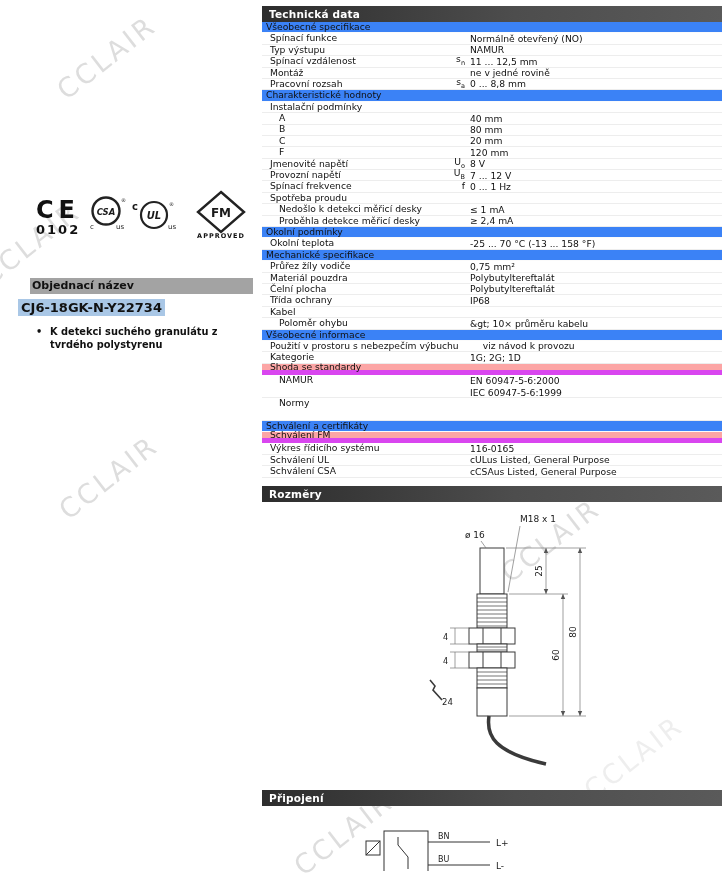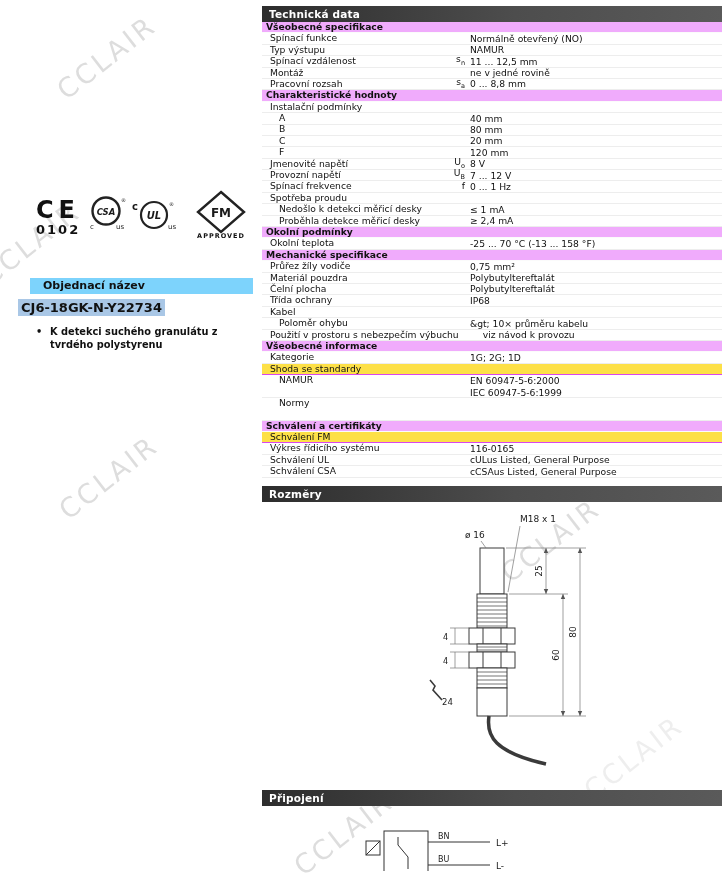--- a/index.html
+++ b/index.html
@@ -18,21 +18,21 @@
 
   
   #left-col{position:absolute;left:0;top:0;width:260px;height:891px}
   .logo-ce{position:absolute;left:36px;top:196px;font-size:24px;font-weight:600;letter-spacing:5px}
   .logo-ce-code{position:absolute;left:36px;top:222px;font-size:13px;font-weight:600;letter-spacing:2px}
   .logo-abs{position:absolute}
   .fm-approved{position:absolute;left:194px;top:232px;width:54px;text-align:center;
     font-size:6.5px;letter-spacing:1px;font-weight:600}
   .order-title{
     position:absolute;left:30px;top:278px;width:223px;height:16px;line-height:16px;
-    background:#7dd3fc;font-weight:bold;font-size:11px;padding-left:13px;box-sizing:border-box;
+    background:#a3a3a3;font-weight:bold;font-size:11px;padding-left:2px;box-sizing:border-box;
   }
   .order-code{position:absolute;left:18px;top:300px;font-size:13px;font-weight:700}
   .order-code .hl{background:#a9c7e6;padding:1px 3px}
   .bullet-row{position:absolute;left:36px;top:326px;width:212px;display:flex;
     font-size:9.8px;font-weight:bold;line-height:12.5px}
   .bullet-marker{width:14px;flex:none}
 
   
   #right-col{position:absolute;left:262px;top:6px;width:460px}
   .hbar{
@@ -40,22 +40,22 @@
     background:linear-gradient(90deg,#2d2d2d 0%,#4d4d4d 55%,#5a5a5a 100%);
     color:#fff;font-size:10.5px;font-weight:bold;letter-spacing:.2px;
   }
   .hbar.mt1{margin-top:8px}
   .hbar.mt2{margin-top:12px}
 
   
   #tech-table{width:460px}
   .trow{display:flex;align-items:center;height:11.4px;box-sizing:border-box;
     font-size:9.2px;line-height:10.5px;border-bottom:1px solid #ededed;background:#fff}
-  .trow.sec{background:#f0abfc;font-weight:bold;border-bottom:1px solid #fbfbfb}
-  .trow.subsec{background:#fde047;border-bottom:1px solid #d946ef}
+  .trow.sec{background:#3b82f6;font-weight:normal;border-bottom:1px solid #fbfbfb}
+  .trow.subsec{background:#fca5a5;border-bottom:5px solid #d946ef}
   .trow.two{height:22.8px;align-items:flex-start}
   .tlabel{flex:1;padding-left:8px;white-space:nowrap}
   .sec .tlabel{padding-left:4px}
   .ind2 .tlabel{padding-left:17px}
   .tsym{width:24px;flex:none;text-align:right;padding-right:5px;box-sizing:border-box}
   .tsym sub{font-size:6.5px}
   .tvalue{width:252px;flex:none;white-space:pre-line;line-height:11.4px}
 
   svg{display:block}
   .draw{margin-top:4px}
@@ -235,27 +235,27 @@
       <div class="trow reg ind1">
         <span class="tlabel">Kabel</span>
         <span class="tsym"></span>
         <span class="tvalue"></span>
       </div>
       <div class="trow reg ind2">
         <span class="tlabel">Poloměr ohybu</span>
         <span class="tsym"></span>
         <span class="tvalue">&amp;gt; 10× průměru kabelu</span>
       </div>
+      <div class="trow sec">
+        <span class="tlabel">Všeobecné informace</span>
+      </div>
       <div class="trow reg ind1">
         <span class="tlabel">Použití v prostoru s nebezpečím výbuchu</span>
         <span class="tsym"></span>
         <span class="tvalue">viz návod k provozu</span>
-      </div>
-      <div class="trow sec">
-        <span class="tlabel">Všeobecné informace</span>
       </div>
       <div class="trow reg ind1">
         <span class="tlabel">Kategorie</span>
         <span class="tsym"></span>
         <span class="tvalue">1G; 2G; 1D</span>
       </div>
       <div class="trow subsec">
         <span class="tlabel">Shoda se standardy</span>
       </div>
       <div class="trow reg ind2 two">

